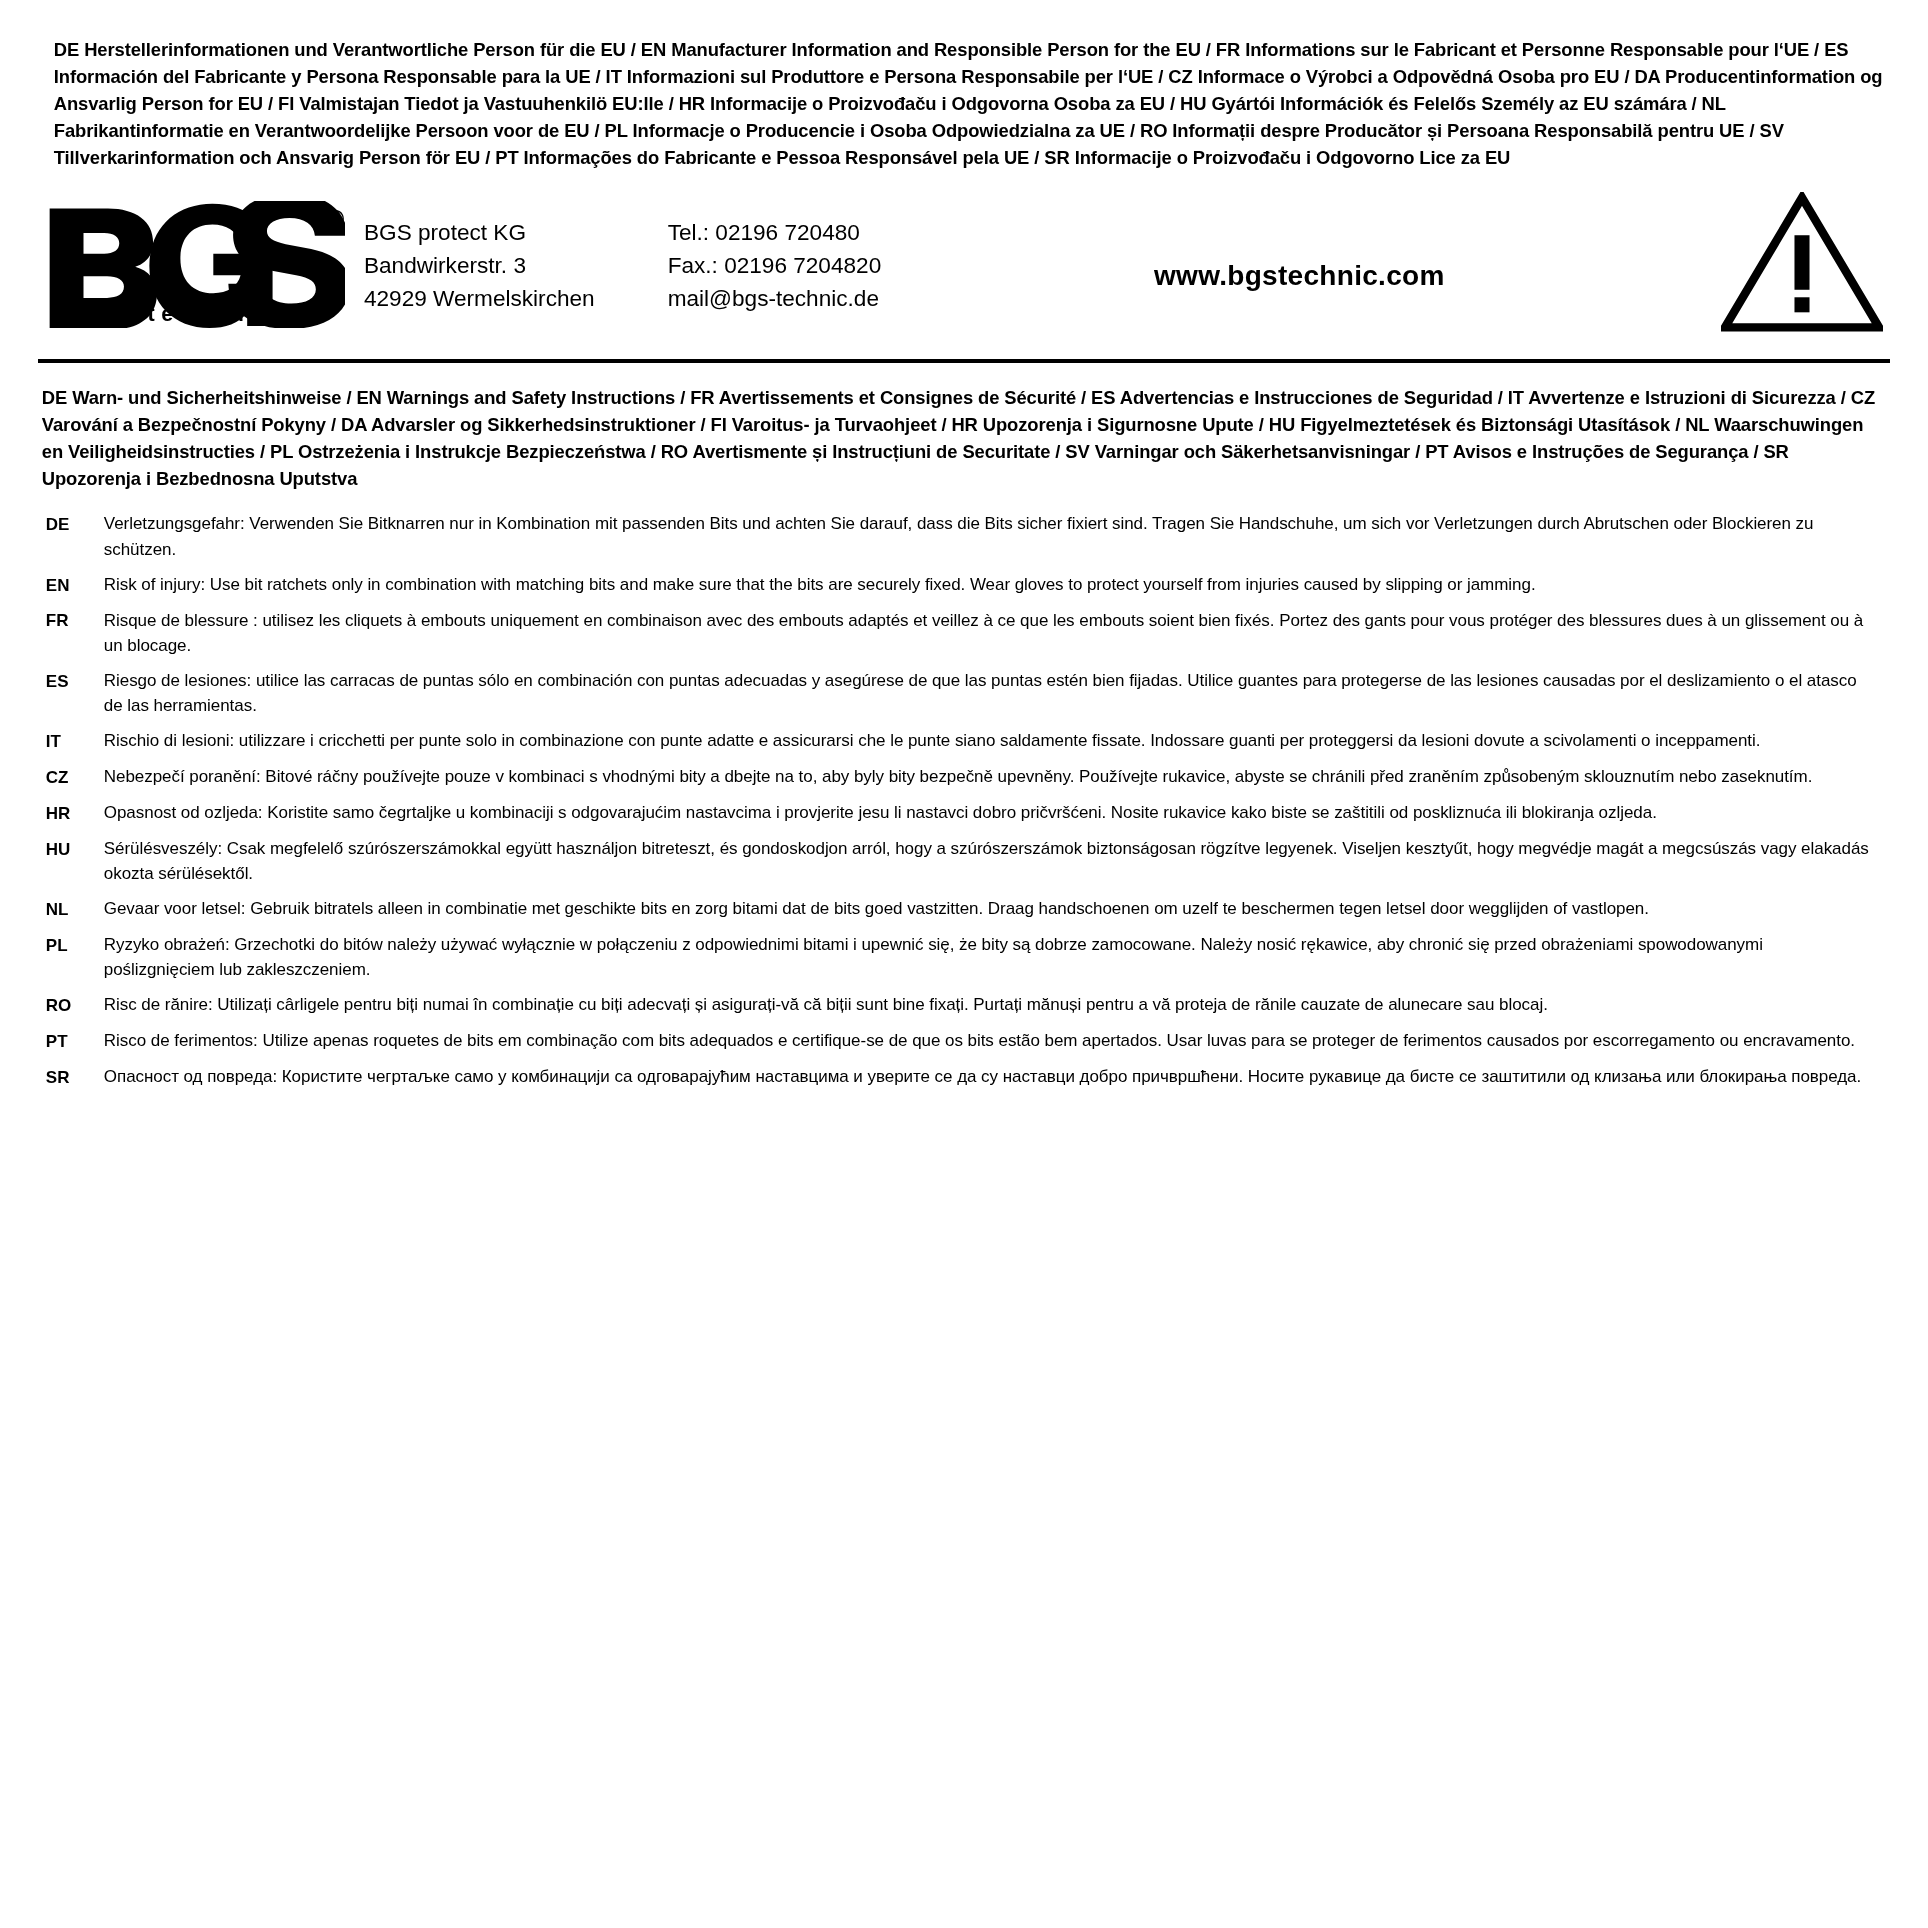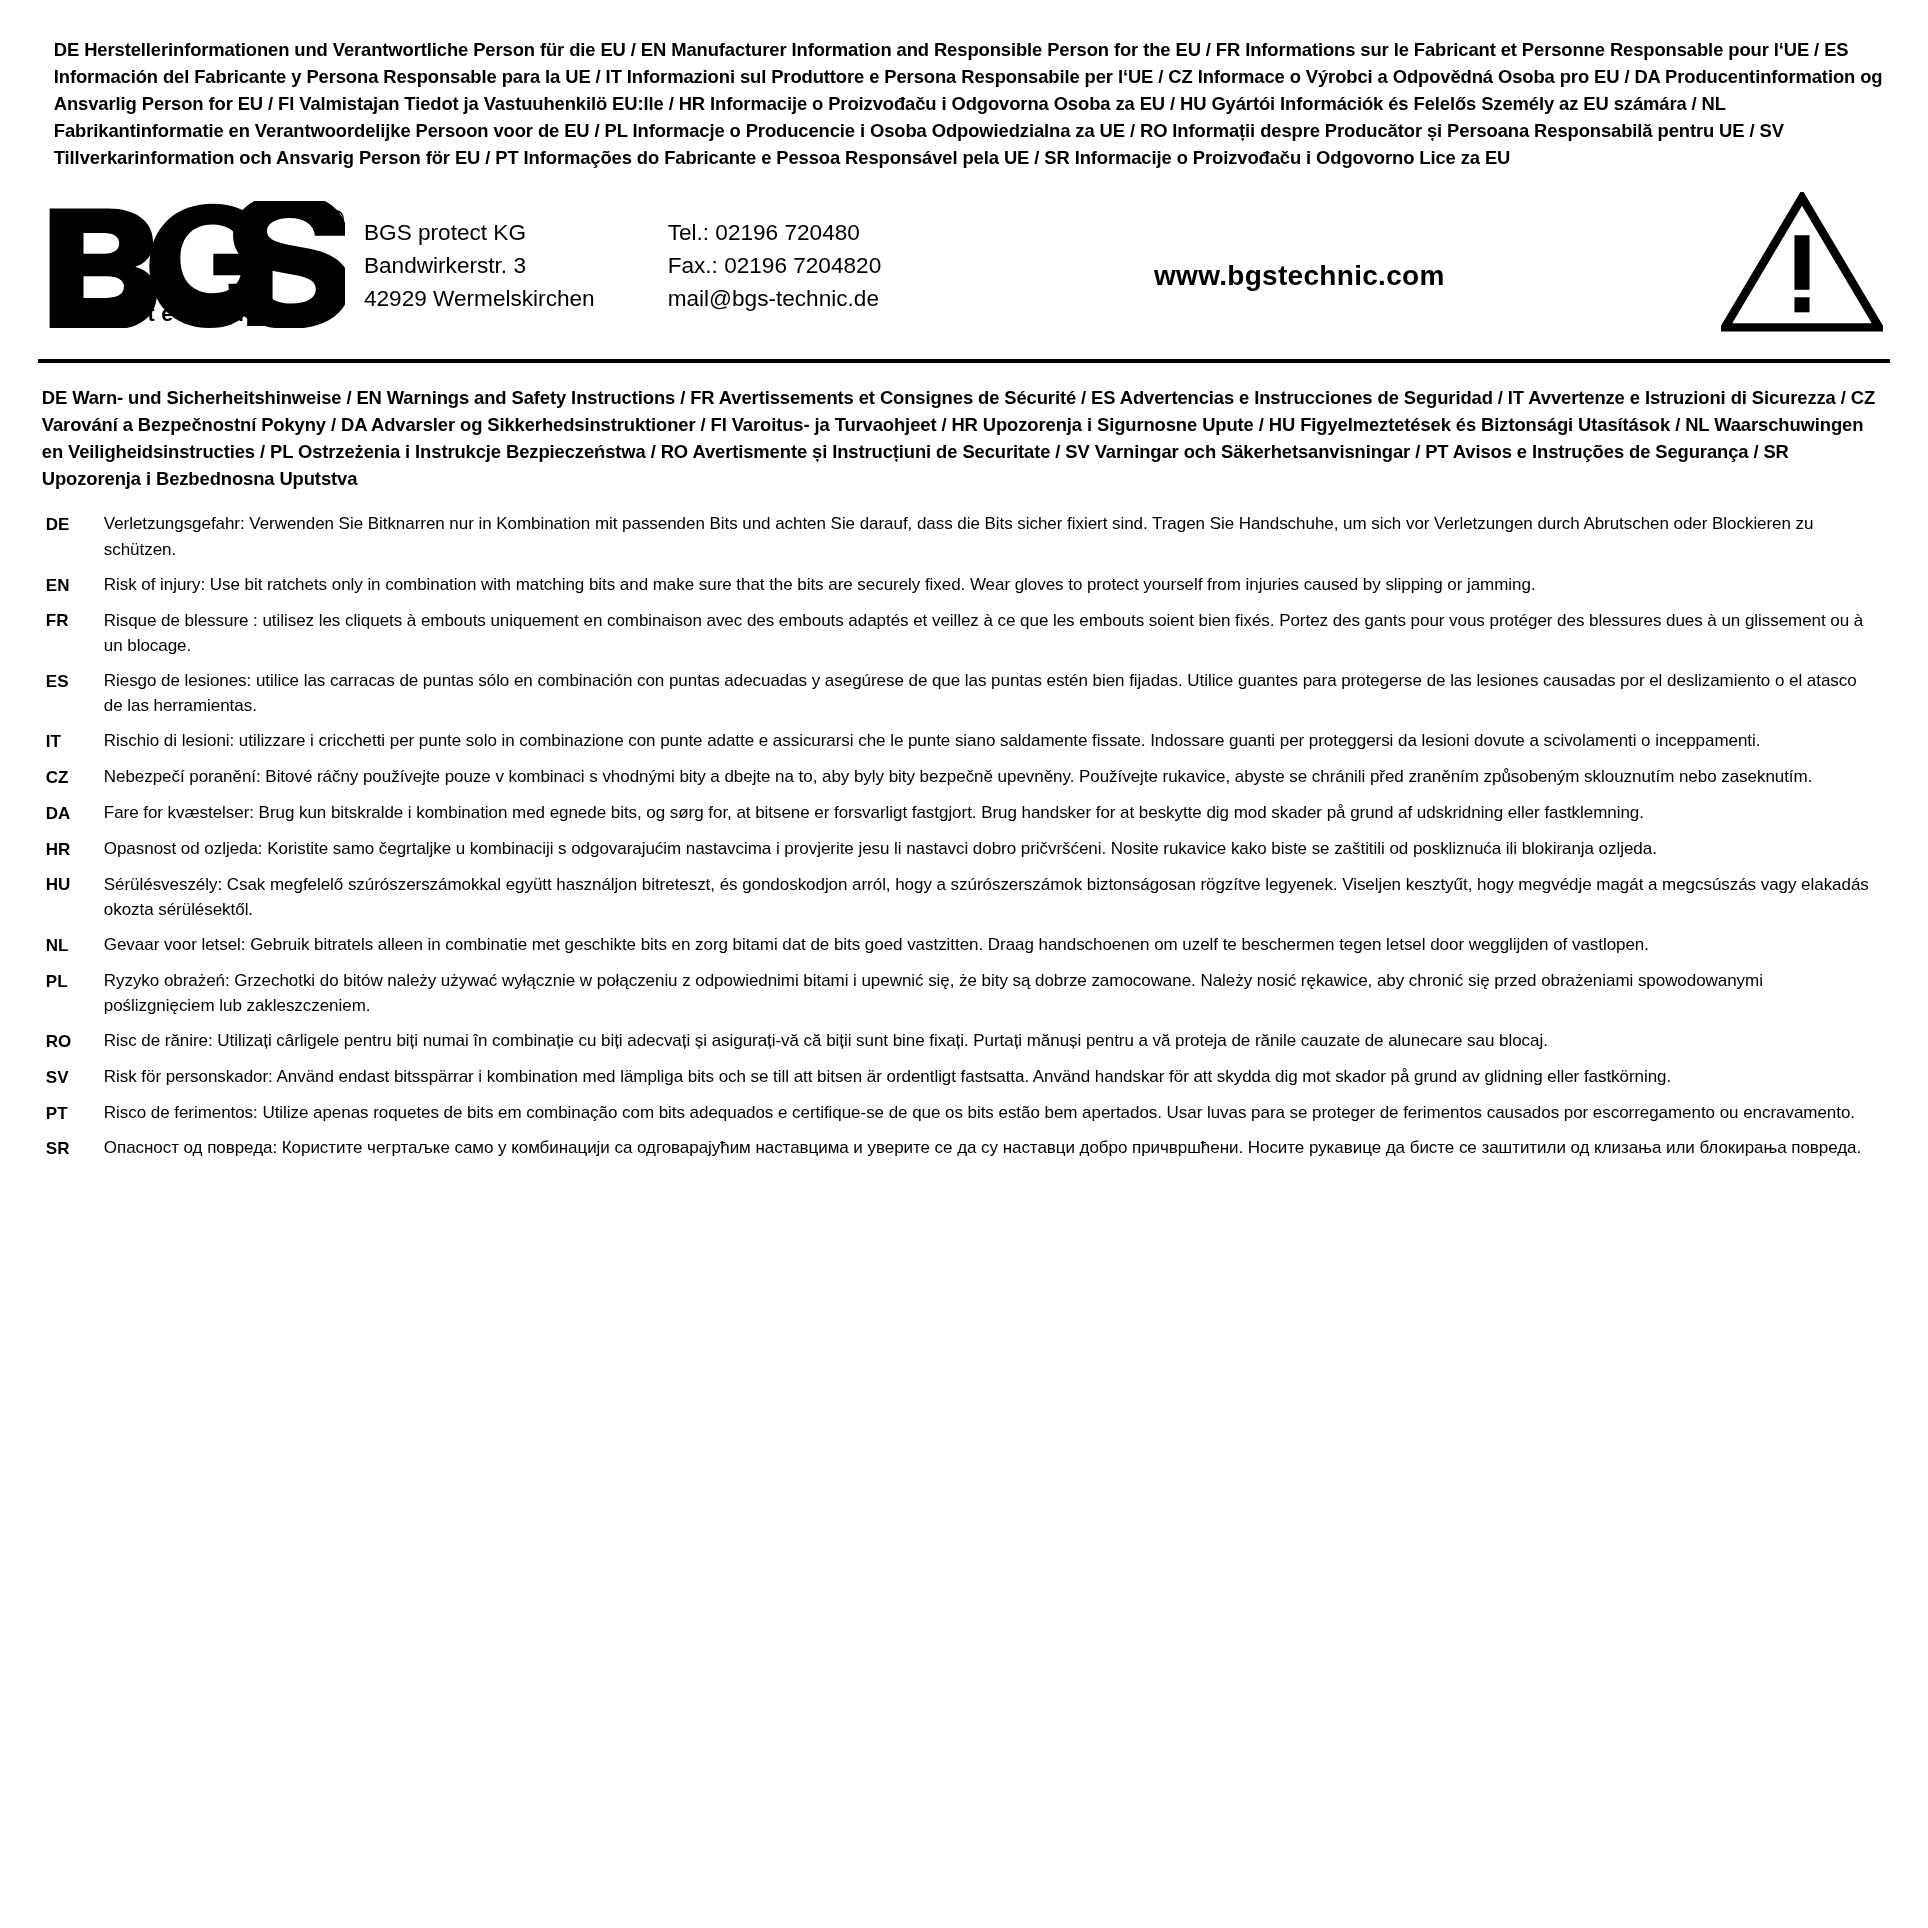--- a/index.html
+++ b/index.html
@@ -190,24 +190,20 @@
     <div class="lang-row">
       <div class="lang-code">IT</div>
       <div class="lang-text">Rischio di lesioni: utilizzare i cricchetti per punte solo in combinazione con punte adatte e assicurarsi che le punte siano saldamente fissate. Indossare guanti per proteggersi da lesioni dovute a scivolamenti o inceppamenti.</div>
     </div>
 
     <div class="lang-row">
       <div class="lang-code">CZ</div>
       <div class="lang-text">Nebezpečí poranění: Bitové ráčny používejte pouze v kombinaci s vhodnými bity a dbejte na to, aby byly bity bezpečně upevněny. Používejte rukavice, abyste se chránili před zraněním způsobeným sklouznutím nebo zaseknutím.</div>
     </div>
 
-    <div class="lang-row">
-      <div class="lang-code">DA</div>
-      <div class="lang-text">Fare for kvæstelser: Brug kun bitskralde i kombination med egnede bits, og sørg for, at bitsene er forsvarligt fastgjort. Brug handsker for at beskytte dig mod skader på grund af udskridning eller fastklemning.</div>
-    </div>
 
 
     <div class="lang-row">
       <div class="lang-code">HR</div>
       <div class="lang-text">Opasnost od ozljeda: Koristite samo čegrtaljke u kombinaciji s odgovarajućim nastavcima i provjerite jesu li nastavci dobro pričvršćeni. Nosite rukavice kako biste se zaštitili od poskliznuća ili blokiranja ozljeda.</div>
     </div>
 
     <div class="lang-row">
       <div class="lang-code">HU</div>
       <div class="lang-text">Sérülésveszély: Csak megfelelő szúrószerszámokkal együtt használjon bitreteszt, és gondoskodjon arról, hogy a szúrószerszámok biztonságosan rögzítve legyenek. Viseljen kesztyűt, hogy megvédje magát a megcsúszás vagy elakadás okozta sérülésektől.</div>
@@ -221,24 +217,20 @@
     <div class="lang-row">
       <div class="lang-code">PL</div>
       <div class="lang-text">Ryzyko obrażeń: Grzechotki do bitów należy używać wyłącznie w połączeniu z odpowiednimi bitami i upewnić się, że bity są dobrze zamocowane. Należy nosić rękawice, aby chronić się przed obrażeniami spowodowanymi poślizgnięciem lub zakleszczeniem.</div>
     </div>
 
     <div class="lang-row">
       <div class="lang-code">RO</div>
       <div class="lang-text">Risc de rănire: Utilizați cârligele pentru biți numai în combinație cu biți adecvați și asigurați-vă că biții sunt bine fixați. Purtați mănuși pentru a vă proteja de rănile cauzate de alunecare sau blocaj.</div>
     </div>
 
-    <div class="lang-row">
-      <div class="lang-code">SV</div>
-      <div class="lang-text">Risk för personskador: Använd endast bitsspärrar i kombination med lämpliga bits och se till att bitsen är ordentligt fastsatta. Använd handskar för att skydda dig mot skador på grund av glidning eller fastkörning.</div>
-    </div>
 
     <div class="lang-row">
       <div class="lang-code">PT</div>
       <div class="lang-text">Risco de ferimentos: Utilize apenas roquetes de bits em combinação com bits adequados e certifique-se de que os bits estão bem apertados. Usar luvas para se proteger de ferimentos causados por escorregamento ou encravamento.</div>
     </div>
 
     <div class="lang-row">
       <div class="lang-code">SR</div>
       <div class="lang-text">Опасност од повреда: Користите чегртаљке само у комбинацији са одговарајућим наставцима и уверите се да су наставци добро причвршћени. Носите рукавице да бисте се заштитили од клизања или блокирања повреда.</div>
     </div>

